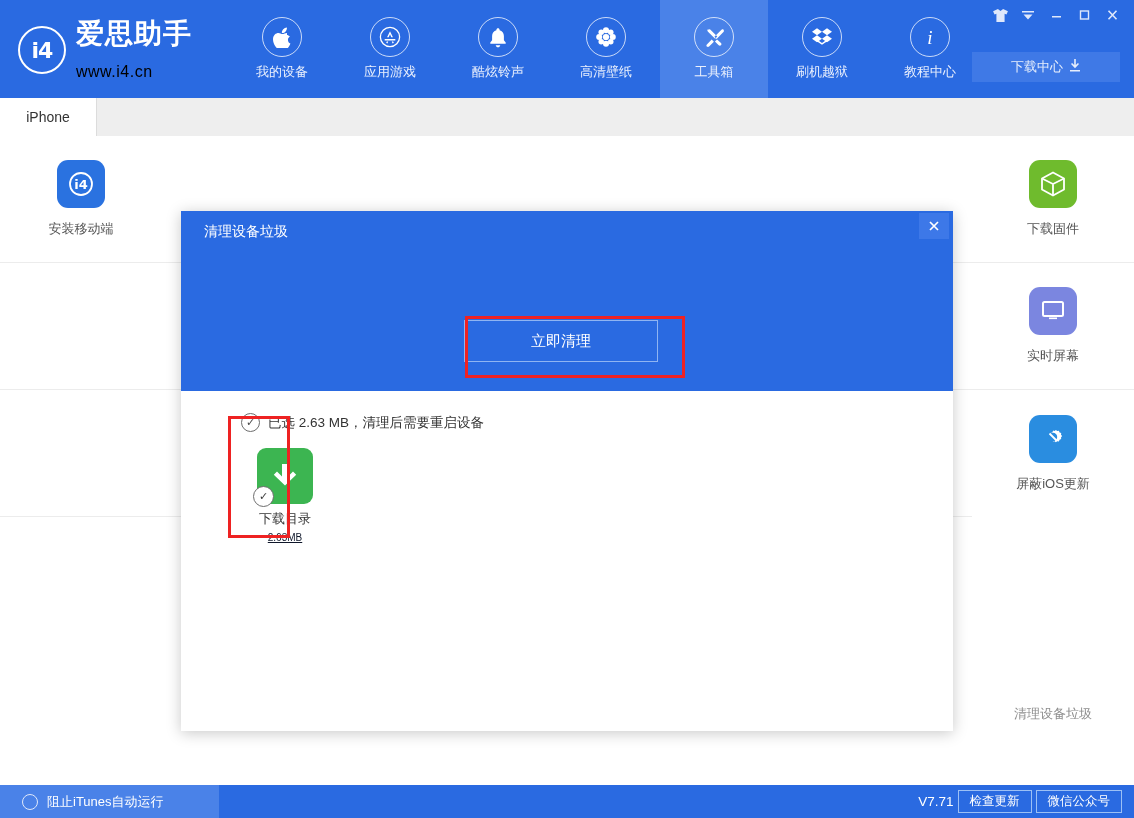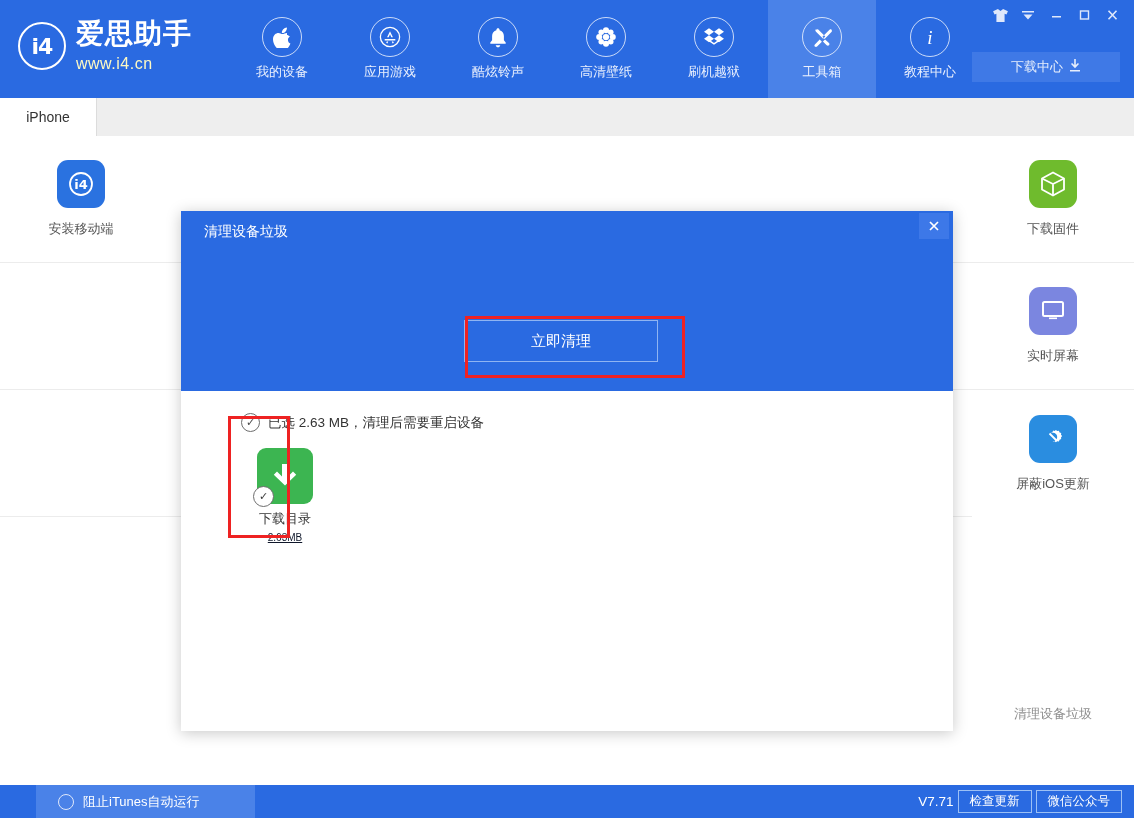--- a/index.html
+++ b/index.html
@@ -24,21 +24,21 @@
   }
   .brand-mark{
     width:44px;height:44px;border-radius:50%;
     border:2.5px solid #ffffff;
     display:flex;align-items:center;justify-content:center;
     color:#fff;font-size:22px;font-weight:bold;letter-spacing:-1px;
     font-family:"DejaVu Sans",sans-serif;
   }
   .brand-text{display:flex;flex-direction:column;line-height:1;}
   .brand-cn{color:#fff;font-size:28px;font-weight:bold;letter-spacing:1px;}
-  .brand-url{color:#fef9c3;font-size:16px;margin-top:8px;letter-spacing:.5px;}
+  .brand-url{color:#000000;font-size:16px;margin-top:16px;letter-spacing:.5px;}
 
   .nav{display:flex;align-items:stretch;margin-left:36px;height:98px;}
   .nav-item{
     width:108px;height:98px;
     display:flex;flex-direction:column;align-items:center;
     justify-content:center;gap:6px;cursor:pointer;
   }
   .nav-item.active{background:#4a82e8;}
   .nav-ico{
     width:38px;height:38px;border-radius:50%;
@@ -177,21 +177,21 @@
   }
   .file-name{font-size:13px;color:#333;}
   .file-size{font-size:10px;color:#0f172a;margin-top:-2px;text-decoration:underline;}
 
   
   .annot{position:absolute;border:3px solid #ee2222;pointer-events:none;}
 
   
   .footer{
     height:33px;background:#2a6ae1;flex:0 0 auto;position:relative;
-    display:flex;padding-left:36px;
+    display:flex;
   }
   .footer-left{
     width:219px;height:33px;background:#4a82e8;
     display:flex;align-items:center;gap:9px;padding-left:22px;
     box-sizing:border-box;cursor:pointer;
   }
   .toggle-circle{
     width:14px;height:14px;border-radius:50%;
     border:1.5px solid #dfe8fb;flex:0 0 auto;
   }
@@ -267,36 +267,36 @@
                 <circle cx="6.8" cy="6.8" r="3"></circle>
                 <circle cx="17.2" cy="6.8" r="3"></circle>
                 <circle cx="6.8" cy="17.2" r="3"></circle>
                 <circle cx="17.2" cy="17.2" r="3"></circle>
               </g>
             </svg>
         </div>
         <div class="nav-label">高清壁纸</div>
       </div>
 
+      <div class="nav-item active">
+        <div class="nav-ico">
+          <svg width="21" height="21" viewBox="0 0 24 24">
+              <path fill="currentColor" d="M3.6 3.2l3.2-.7 8.4 8.4-2.5 2.5L4.3 5zM20 3l-8.1 8.1 2.5 2.5L22.5 5.5c.5-1.2.2-2-.2-2.5S21 2.6 20 3zM14.9 14.2l-2.4 2.4 4.3 4.3c.7.7 1.9.7 2.6 0s.7-1.9 0-2.6zM8.8 14.4L3.3 19.9c-.7.7-.7 1.8 0 2.5s1.8.7 2.5 0l5.5-5.5z"></path>
+            </svg>
+        </div>
+        <div class="nav-label">工具箱</div>
+      </div>
+
       <div class="nav-item">
         <div class="nav-ico">
           <svg width="22" height="20" viewBox="0 0 24 22">
               <path fill="currentColor" d="M6.5 1.5L12 5.3 6.5 9.1 1 5.3zM17.5 1.5L23 5.3 17.5 9.1 12 5.3zM1 12.9l5.5-3.8 5.5 3.8-5.5 3.8zM17.5 9.1l5.5 3.8-5.5 3.8-5.5-3.8zM12 17.5l5.5-3.7 1.5 1-7 4.6-7-4.6 1.5-1z"></path>
             </svg>
         </div>
         <div class="nav-label">刷机越狱</div>
-      </div>
-
-      <div class="nav-item active">
-        <div class="nav-ico">
-          <svg width="21" height="21" viewBox="0 0 24 24">
-              <path fill="currentColor" d="M3.6 3.2l3.2-.7 8.4 8.4-2.5 2.5L4.3 5zM20 3l-8.1 8.1 2.5 2.5L22.5 5.5c.5-1.2.2-2-.2-2.5S21 2.6 20 3zM14.9 14.2l-2.4 2.4 4.3 4.3c.7.7 1.9.7 2.6 0s.7-1.9 0-2.6zM8.8 14.4L3.3 19.9c-.7.7-.7 1.8 0 2.5s1.8.7 2.5 0l5.5-5.5z"></path>
-            </svg>
-        </div>
-        <div class="nav-label">工具箱</div>
       </div>
 
       <div class="nav-item">
         <div class="nav-ico">
           <svg width="20" height="22" viewBox="0 0 20 22">
               <text x="10" y="18" text-anchor="middle" font-size="19" font-style="italic" font-family="Liberation Serif, serif" fill="currentColor">i</text>
             </svg>
         </div>
         <div class="nav-label">教程中心</div>
       </div>

